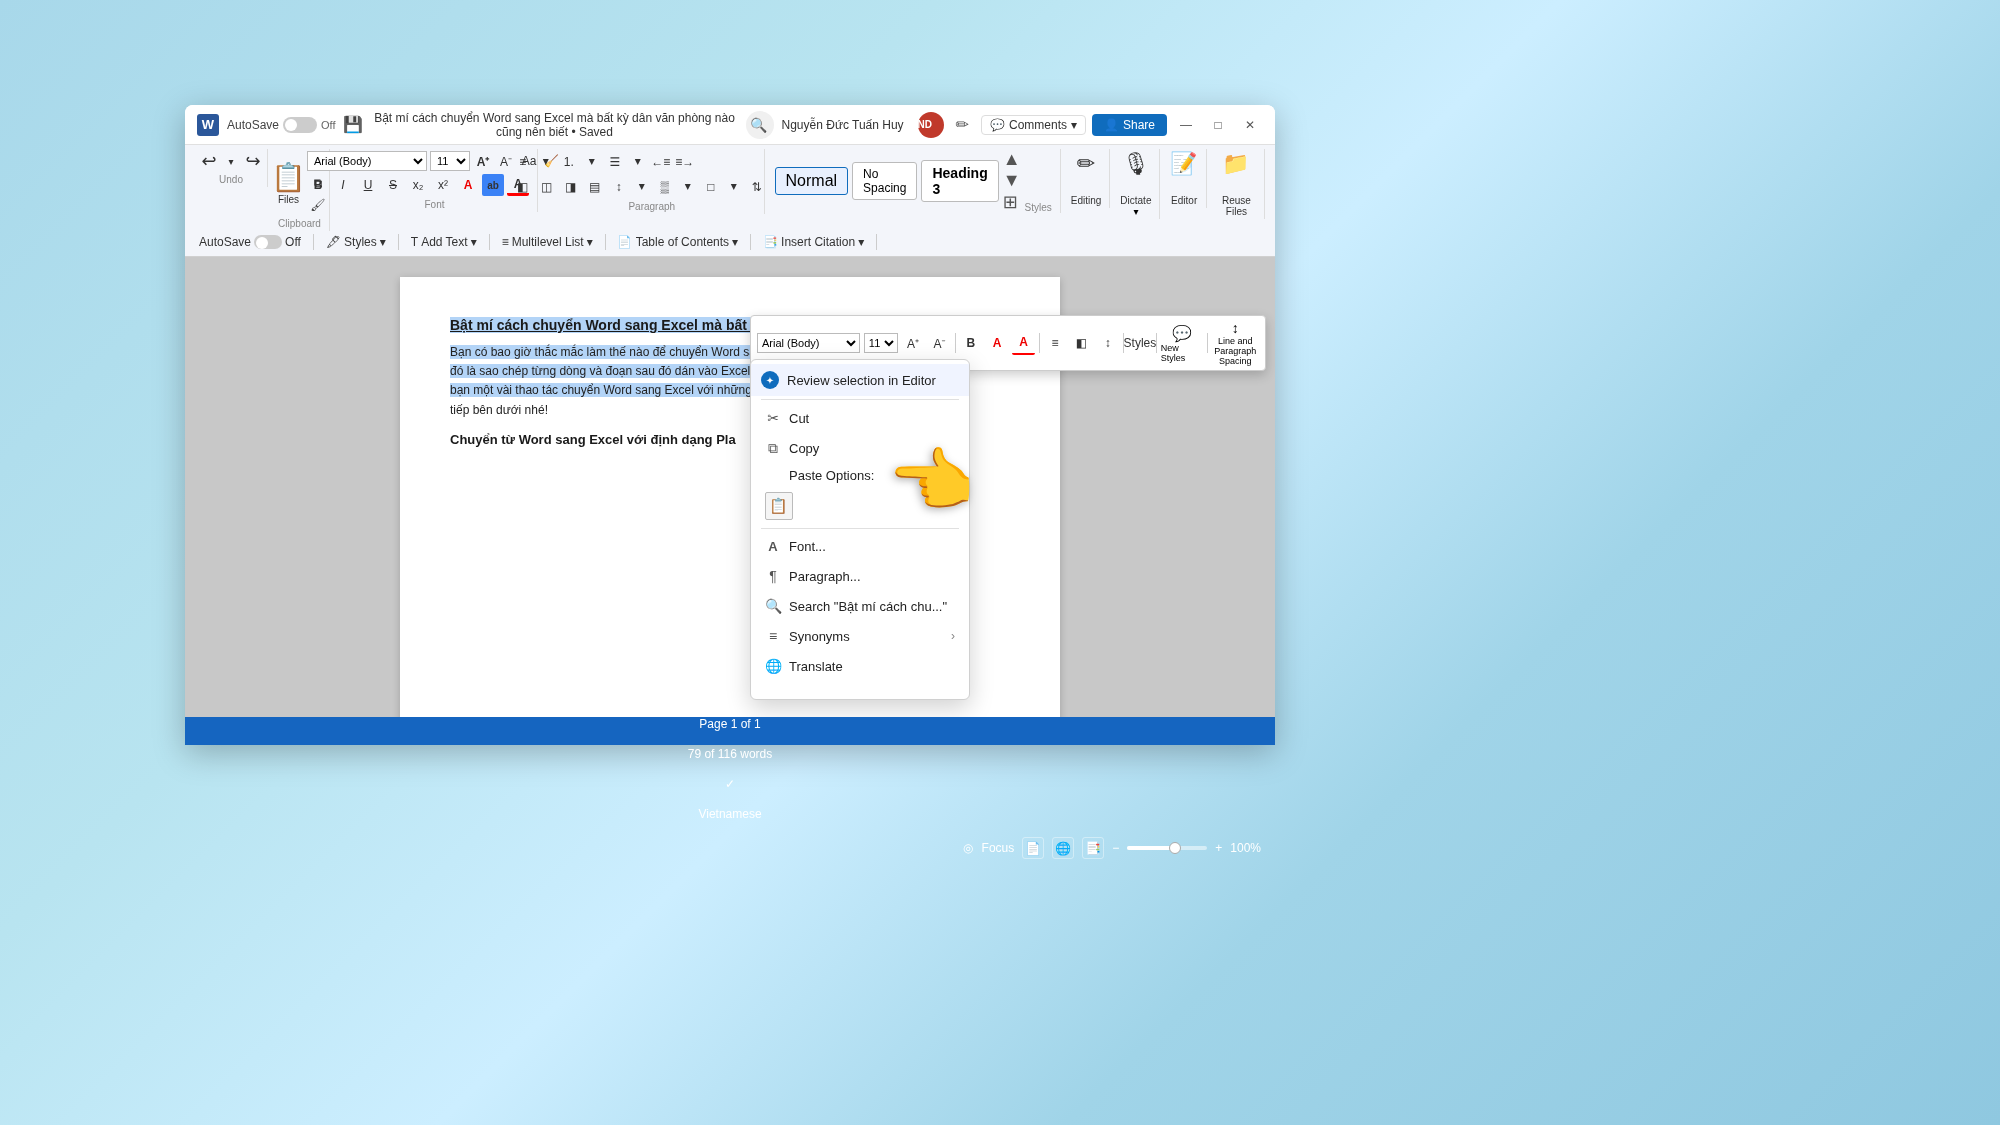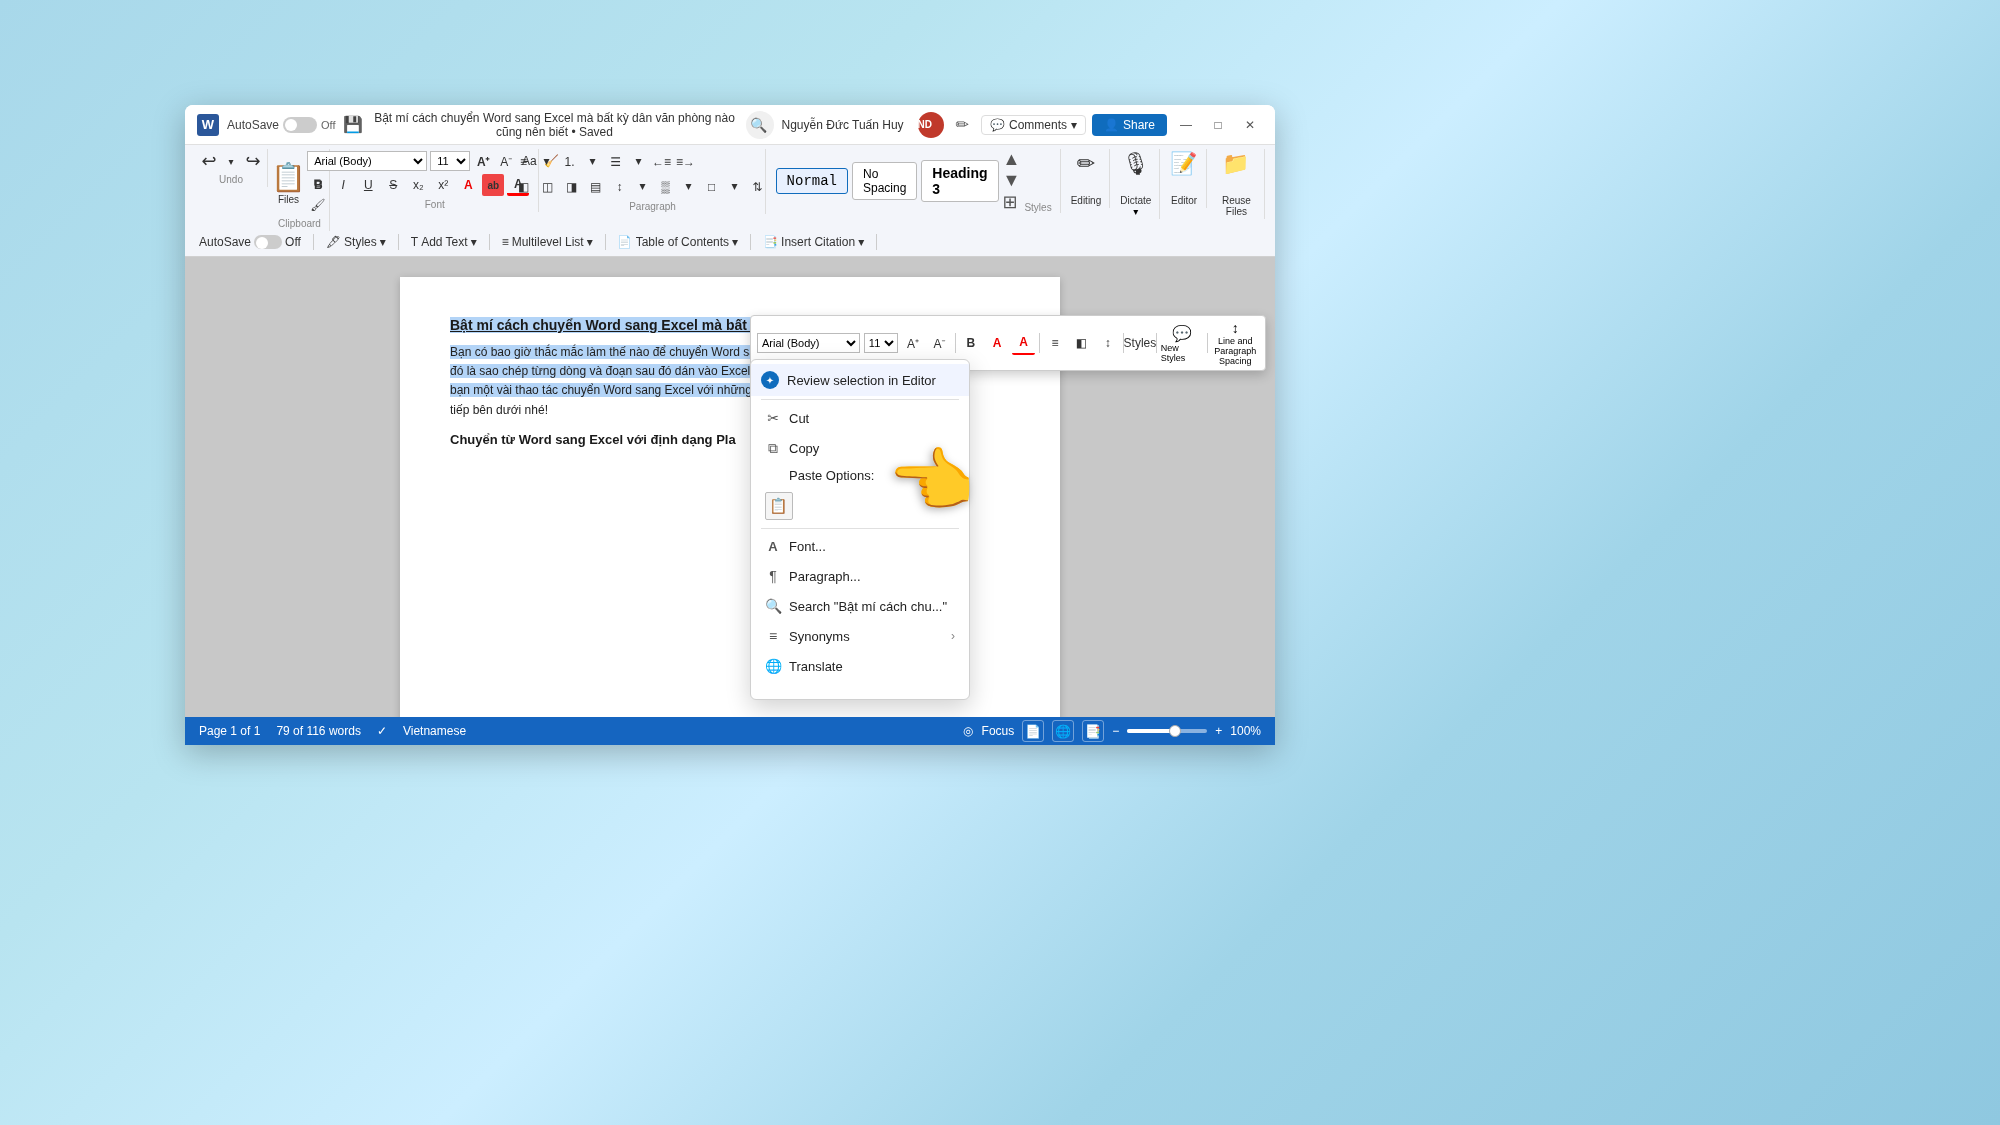--- a/index.html
+++ b/index.html
@@ -283,21 +283,21 @@
       border-right: 1px solid #ddd;
     }
     .style-btn {
       border: 1px solid #bbb;
       border-radius: 3px;
       padding: 4px 10px;
       font-size: 13px;
       cursor: pointer;
       background: #fff;
     }
-    .style-btn.normal { font-size: 14px; font-family: Liberation Mono, monospace; }
+    .style-btn.normal { font-size: 16px; }
     .style-btn.no-spacing { font-size: 12px; }
     .style-btn.heading { font-size: 14px; font-weight: bold; }
     .style-btn.active { background: #e8f0fe; border-color: #0f6cbd; }
     .styles-arrow { font-size: 18px; color: #555; cursor: pointer; }
 
     
     .ribbon-row2 {
       display: flex;
       align-items: center;
       gap: 8px;
@@ -501,20 +501,21 @@
     
     .statusbar {
       height: 28px;
       background: #1565c0;
       display: flex;
       align-items: center;
       padding: 0 14px;
       gap: 16px;
       color: #fff;
       font-size: 12px;
+      flex-direction: column;
     }
     .statusbar-right {
       margin-left: auto;
       display: flex;
       align-items: center;
       gap: 8px;
     }
     .status-view-btn {
       width: 22px;
       height: 22px;
@@ -651,21 +652,21 @@
                 <b>B</b>
               </div>
             <div class="fmt-btn italic">
                 <i>I</i>
               </div>
             <div class="fmt-btn" style="text-decoration:underline;">U</div>
             <div class="fmt-btn" style="text-decoration:line-through;">S</div>
             <div class="fmt-btn">x₂</div>
             <div class="fmt-btn">x²</div>
             <div class="fmt-btn" style="color:#e00;font-weight:bold;">A</div>
-            <div class="fmt-btn" style="background:#ef4444;font-weight:bold;font-size:10px;">ab</div>
+            <div class="fmt-btn" style="background:#3b82f6;font-weight:bold;font-size:10px;">ab</div>
             <div class="fmt-btn" style="border-bottom:3px solid red;font-weight:bold;">A</div>
           </div>
         </div>
         <div class="ribbon-group-label">Font</div>
       </div>
 
       <div class="ribbon-group">
         <div class="para-controls">
           <div style="display:flex;gap:2px;">
             <div class="fmt-btn">≡</div>

